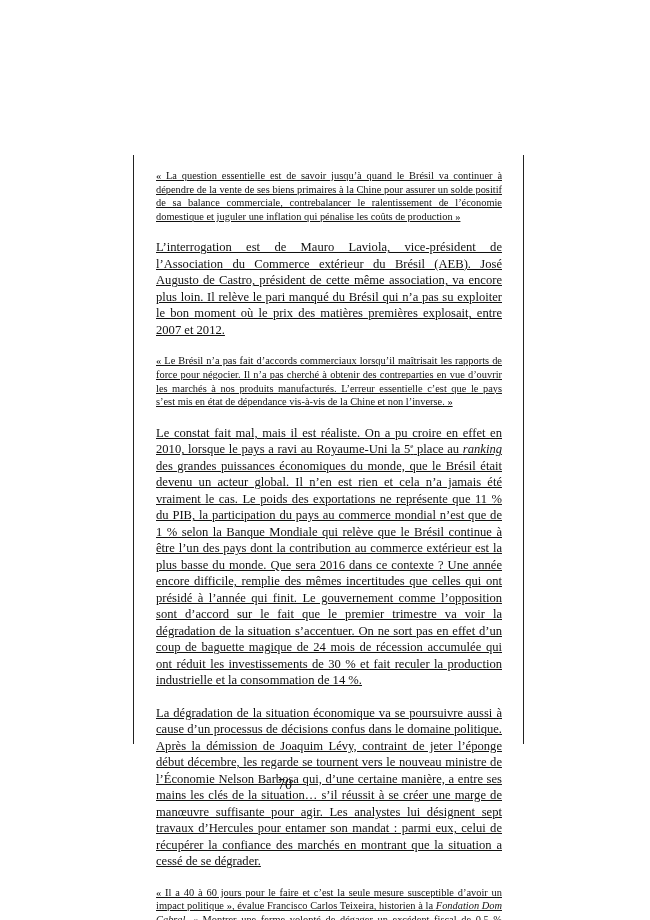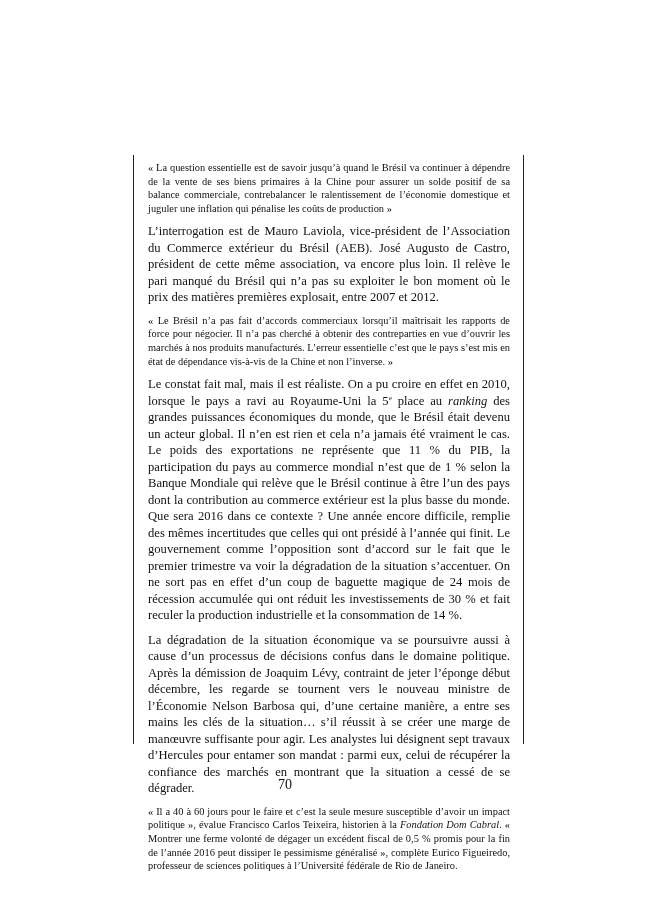--- a/index.html
+++ b/index.html
@@ -1,21 +1,21 @@
 <!DOCTYPE html>
 <html><head>
 <meta charset="utf-8">
 <style>
   html, body { margin:0; padding:0; background:#ffffff; }
   body { width:650px; height:920px; position:relative; overflow:hidden;
          font-family:"Liberation Serif", serif; color:#111; }
   .frame { position:absolute; left:133px; top:155px; width:391px; height:589px;
            border-left:1.2px solid #222; border-right:1.2px solid #222; box-sizing:border-box; }
   .content { position:absolute; left:140px; top:153px; width:378px; }
-  p { margin:8px; text-align:justify; }
+  p { margin:16px; text-align:justify;text-decoration:underline; }
   .quote { font-size:10.4px; line-height:13.6px; margin-bottom:5px; }
   .body { font-size:12.6px; line-height:16.5px; margin-bottom:5px; }
   .page-number { position:absolute; top:777px; left:0; width:570px; text-align:center;
                  font-size:14px; }
   i { font-style:italic; }
   sup { font-size:7px; vertical-align:super; line-height:0; }
 </style>
 </head>
 <body>
 

